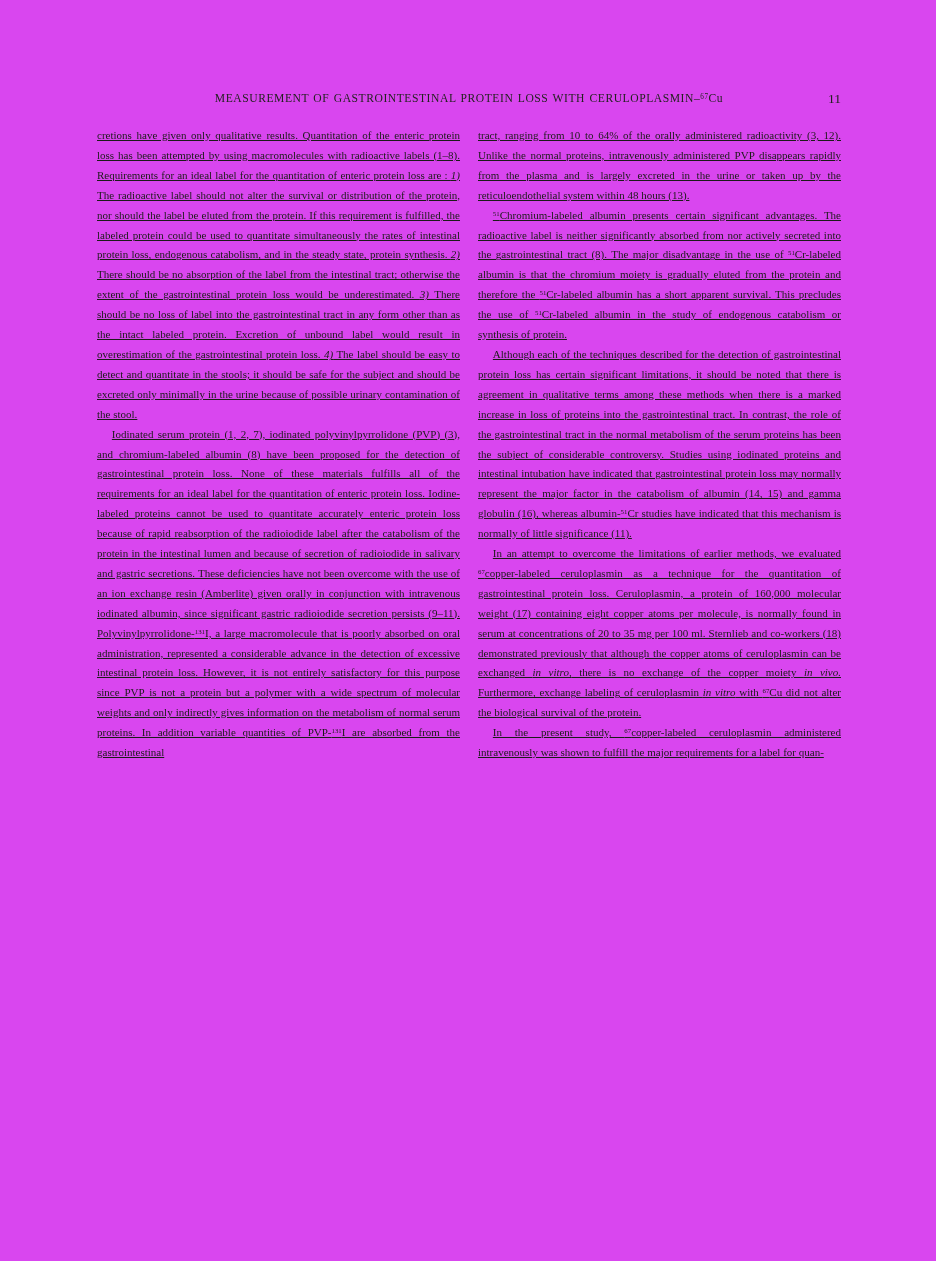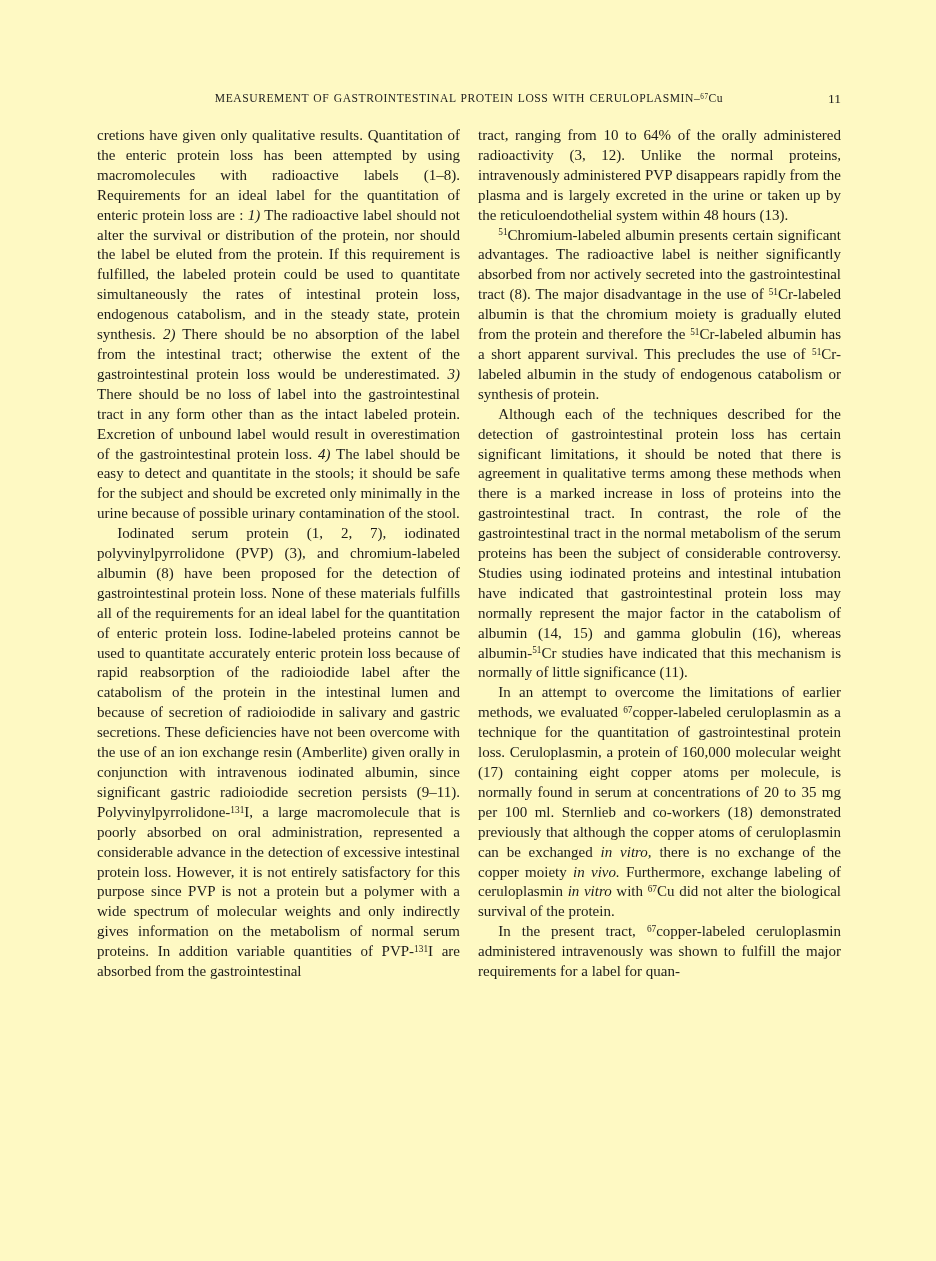--- a/index.html
+++ b/index.html
@@ -5,21 +5,21 @@
   html, body {
     margin: 0;
     padding: 0;
     background: #f4f3f0;
   }
   .page {
     position: relative;
     width: 936px;
     height: 1261px;
     margin: 0 auto;
-    background: #fef9c3;
+    background: #d946ef;
     overflow: hidden;
     font-family: "Liberation Serif", "DejaVu Serif", serif;
     color: #1c1b19;
   }
   .content {
     position: absolute;
     left: 97px;
     top: 92px;
     width: 744px;
   }
@@ -44,22 +44,23 @@
     color: #232220;
     text-align: center;
   }
   .columns {
     display: flex;
     gap: 18px;
   }
   .column {
     width: 363px;
     text-align: justify;
-    font-size: 15px;
+    font-size: 11px;
     line-height: 19.9px;
+    text-decoration: underline;
   }
   .para {
     margin: 0;
   }
   .para.indent {
     text-indent: 1.35em;
   }
   .it {
     font-style: italic;
   }
@@ -83,17 +84,17 @@
     <div class="columns">
       <div class="column">
           <p class="para"><span>cretions have given only qualitative results. Quantitation of the enteric protein loss has been attempted by using macromolecules with radioactive labels (1–8). Requirements for an ideal label for the quantitation of enteric protein loss are : </span><span class="it">1)</span><span> The radioactive label should not alter the survival or distribution of the protein, nor should the label be eluted from the protein. If this requirement is fulfilled, the labeled protein could be used to quantitate simultaneously the rates of intestinal protein loss, endogenous catabolism, and in the steady state, protein synthesis. </span><span class="it">2)</span><span> There should be no absorption of the label from the intestinal tract; otherwise the extent of the gastrointestinal protein loss would be underestimated. </span><span class="it">3)</span><span> There should be no loss of label into the gastrointestinal tract in any form other than as the intact labeled protein. Excretion of unbound label would result in overestimation of the gastrointestinal protein loss. </span><span class="it">4)</span><span> The label should be easy to detect and quantitate in the stools; it should be safe for the subject and should be excreted only minimally in the urine because of possible urinary contamination of the stool.</span></p>
           <p class="para indent"><span>Iodinated serum protein (1, 2, 7), iodinated polyvinylpyrrolidone (PVP) (3), and chromium-labeled albumin (8) have been proposed for the detection of gastrointestinal protein loss. None of these materials fulfills all of the requirements for an ideal label for the quantitation of enteric protein loss. Iodine-labeled proteins cannot be used to quantitate accurately enteric protein loss because of rapid reabsorption of the radioiodide label after the catabolism of the protein in the intestinal lumen and because of secretion of radioiodide in salivary and gastric secretions. These deficiencies have not been overcome with the use of an ion exchange resin (Amberlite) given orally in conjunction with intravenous iodinated albumin, since significant gastric radioiodide secretion persists (9–11). Polyvinylpyrrolidone-</span><sup>131</sup><span>I, a large macromolecule that is poorly absorbed on oral administration, represented a considerable advance in the detection of excessive intestinal protein loss. However, it is not entirely satisfactory for this purpose since PVP is not a protein but a polymer with a wide spectrum of molecular weights and only indirectly gives information on the metabolism of normal serum proteins. In addition variable quantities of PVP-</span><sup>131</sup><span>I are absorbed from the gastrointestinal</span></p>
         </div>
       <div class="column">
           <p class="para"><span>tract, ranging from 10 to 64% of the orally administered radioactivity (3, 12). Unlike the normal proteins, intravenously administered PVP disappears rapidly from the plasma and is largely excreted in the urine or taken up by the reticuloendothelial system within 48 hours (13).</span></p>
           <p class="para indent"><sup>51</sup><span>Chromium-labeled albumin presents certain significant advantages. The radioactive label is neither significantly absorbed from nor actively secreted into the gastrointestinal tract (8). The major disadvantage in the use of </span><sup>51</sup><span>Cr-labeled albumin is that the chromium moiety is gradually eluted from the protein and therefore the </span><sup>51</sup><span>Cr-labeled albumin has a short apparent survival. This precludes the use of </span><sup>51</sup><span>Cr-labeled albumin in the study of endogenous catabolism or synthesis of protein.</span></p>
           <p class="para indent"><span>Although each of the techniques described for the detection of gastrointestinal protein loss has certain significant limitations, it should be noted that there is agreement in qualitative terms among these methods when there is a marked increase in loss of proteins into the gastrointestinal tract. In contrast, the role of the gastrointestinal tract in the normal metabolism of the serum proteins has been the subject of considerable controversy. Studies using iodinated proteins and intestinal intubation have indicated that gastrointestinal protein loss may normally represent the major factor in the catabolism of albumin (14, 15) and gamma globulin (16), whereas albumin-</span><sup>51</sup><span>Cr studies have indicated that this mechanism is normally of little significance (11).</span></p>
           <p class="para indent"><span>In an attempt to overcome the limitations of earlier methods, we evaluated </span><sup>67</sup><span>copper-labeled ceruloplasmin as a technique for the quantitation of gastrointestinal protein loss. Ceruloplasmin, a protein of 160,000 molecular weight (17) containing eight copper atoms per molecule, is normally found in serum at concentrations of 20 to 35 mg per 100 ml. Sternlieb and co-workers (18) demonstrated previously that although the copper atoms of ceruloplasmin can be exchanged </span><span class="it">in vitro,</span><span> there is no exchange of the copper moiety </span><span class="it">in vivo.</span><span> Furthermore, exchange labeling of ceruloplasmin </span><span class="it">in vitro</span><span> with </span><sup>67</sup><span>Cu did not alter the biological survival of the protein.</span></p>
-          <p class="para indent"><span>In the present tract, </span><sup>67</sup><span>copper-labeled ceruloplasmin administered intravenously was shown to fulfill the major requirements for a label for quan-</span></p>
+          <p class="para indent"><span>In the present study, </span><sup>67</sup><span>copper-labeled ceruloplasmin administered intravenously was shown to fulfill the major requirements for a label for quan-</span></p>
         </div>
     </div>
   </div>
 </div>
 
 </body></html>

